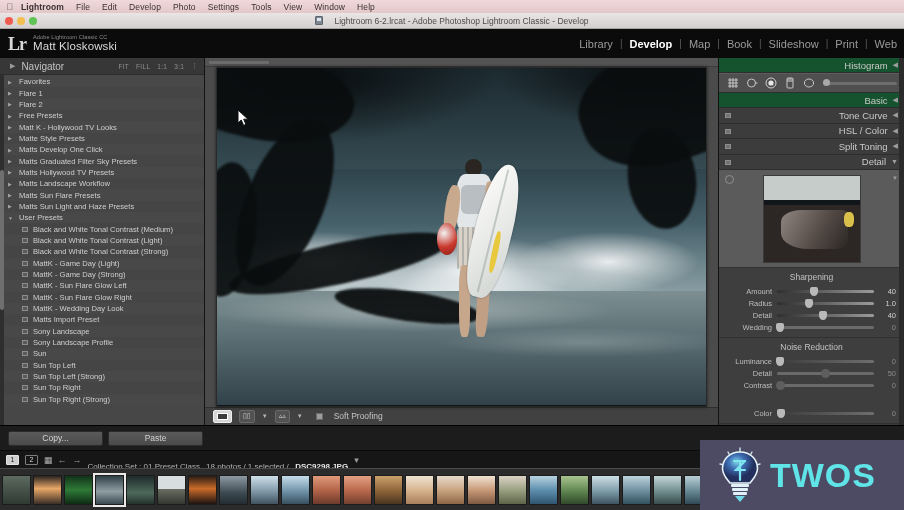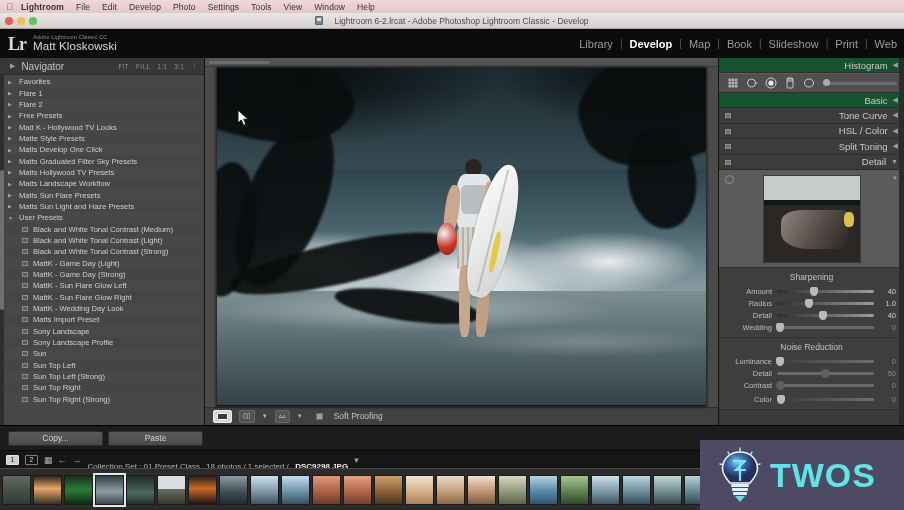--- a/index.html
+++ b/index.html
@@ -787,21 +787,21 @@
             </span>
           <span class="s-val dim">50</span>
         </div>
         <div class="srow">
           <span class="s-label">Contrast</span>
           <span class="s-track plain">
               <i class="s-knob" style="left:3%;background:#5e5e5e;border-radius:50%;width:9px;height:9px;top:-3px"></i>
             </span>
           <span class="s-val dim">0</span>
         </div>
-        <div class="srow" style="margin-top:2px">
+        <div class="srow" style="margin-top:16px">
           <span class="s-label">Color</span>
           <span class="s-track dim">
               <i class="s-knob" style="left:4%"></i>
             </span>
           <span class="s-val dim">0</span>
         </div>
       </div>
 
       <div class="scrollnub"></div>
     </div>

